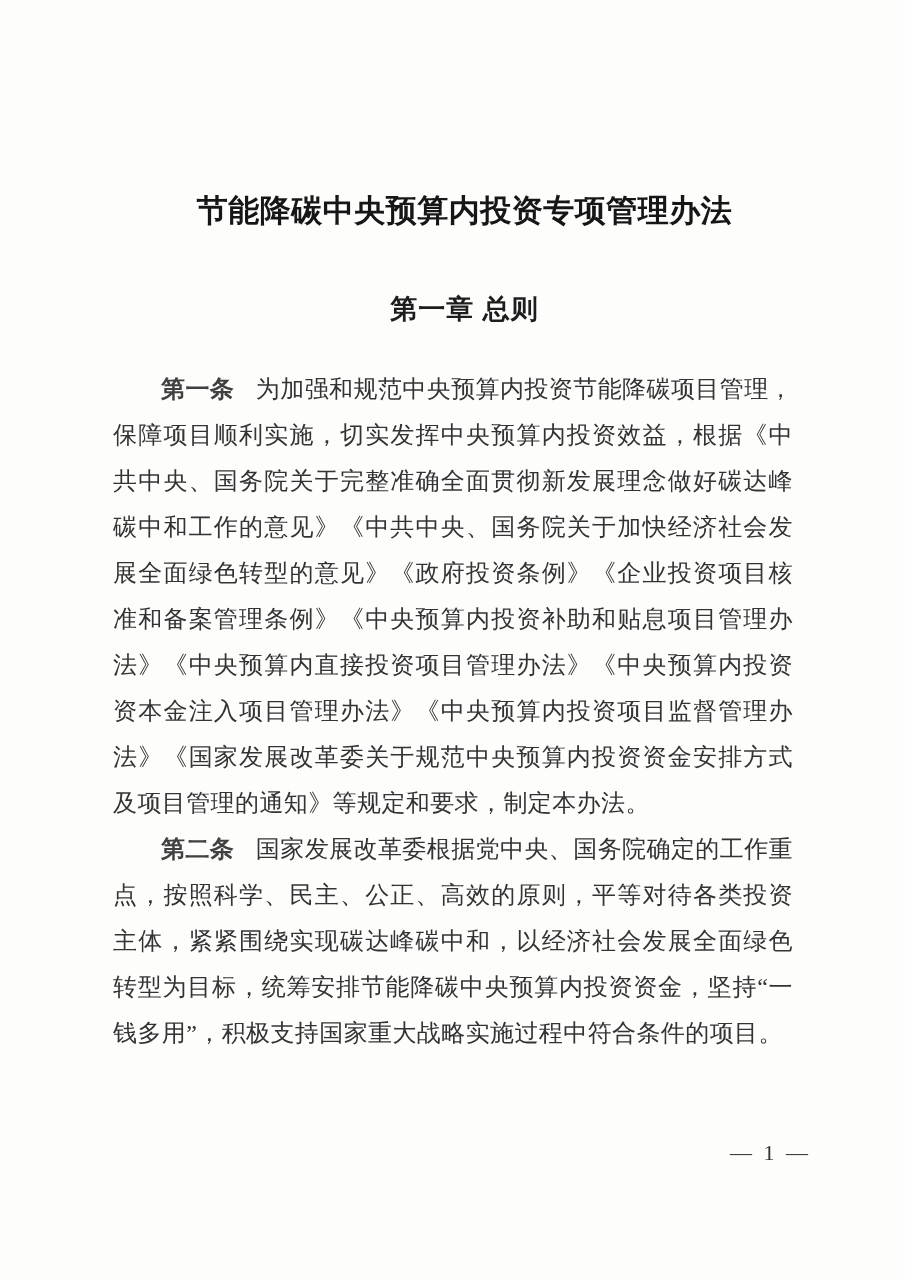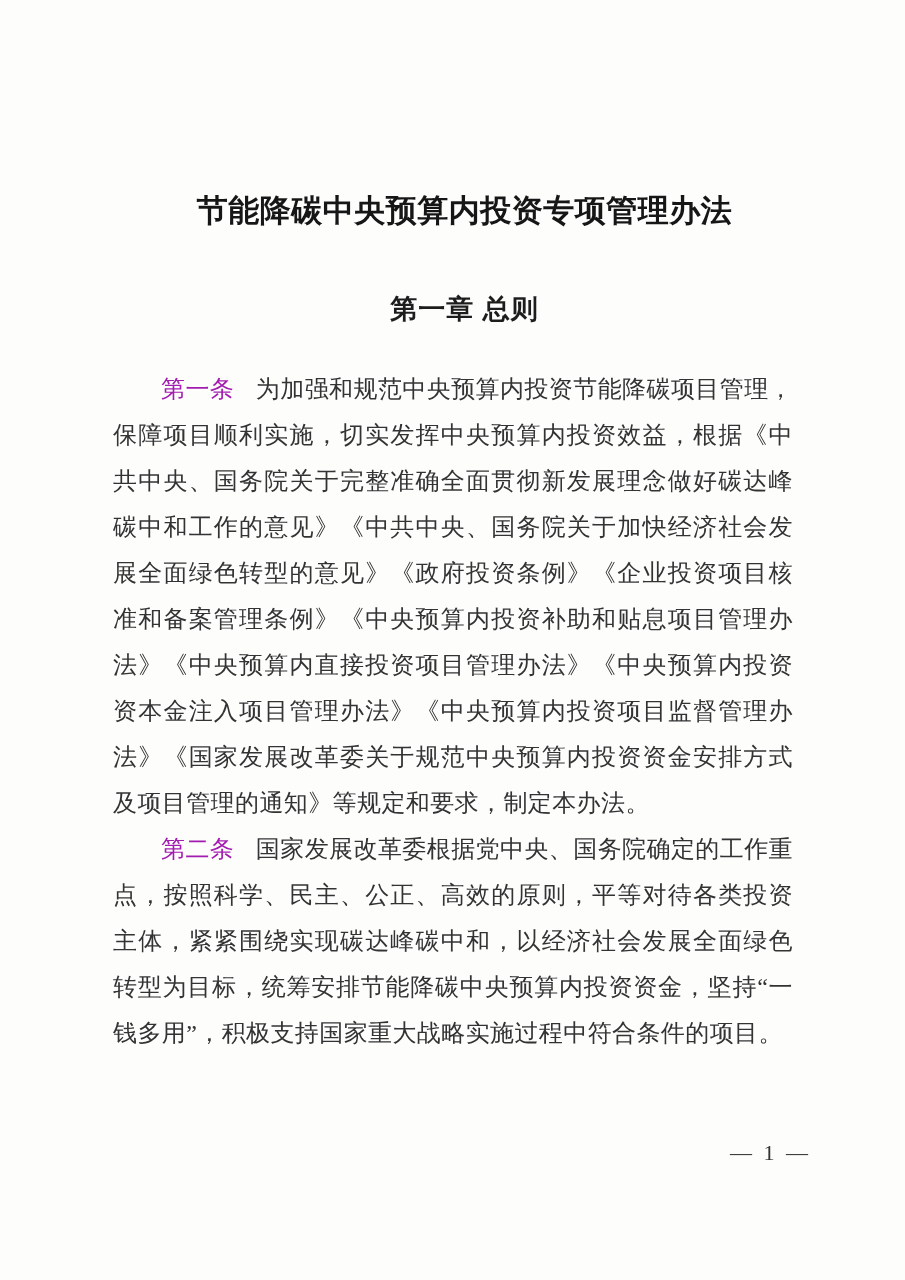--- a/index.html
+++ b/index.html
@@ -53,22 +53,22 @@
     margin: 0;
     font-size: 24px;
     line-height: 46px;
     color: #333333;
     text-align: justify;
     text-justify: inter-ideograph;
     text-indent: 2em;
     letter-spacing: 0.4px;
   }
   .doc-body p .article-term {
-    font-weight: normal;
-    color: #a21caf;
+    font-weight: bold;
+    color: #404040;
     margin-right: 0.9em;
   }
   .page-number {
     position: absolute;
     top: 1140px;
     right: 118px;
     font-size: 22px;
     letter-spacing: 3px;
     color: #333333;
     font-family: "Liberation Serif", "DejaVu Serif", serif;

